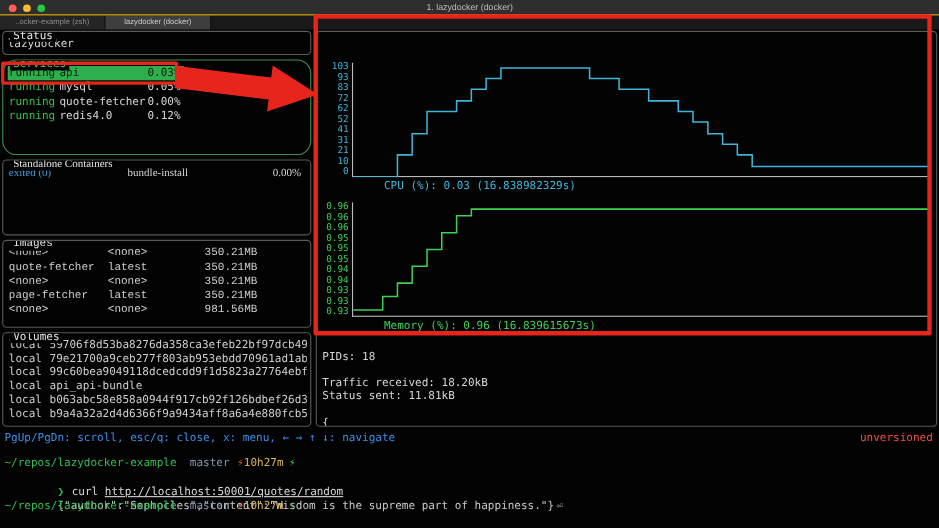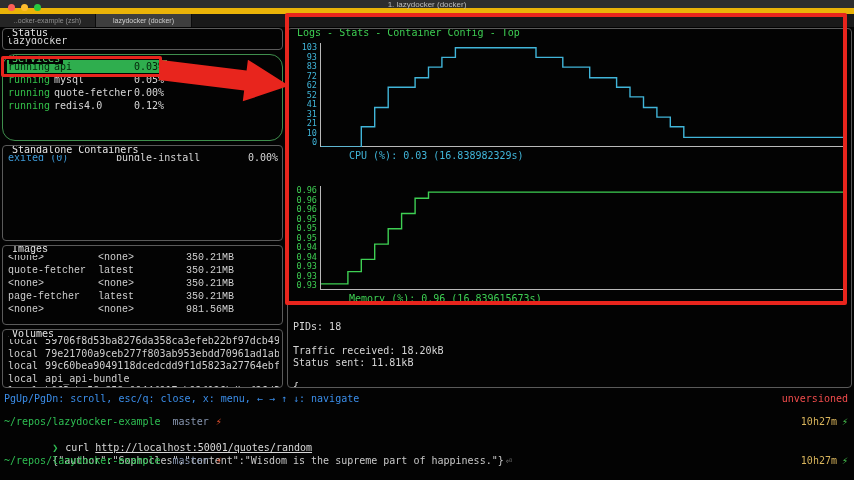--- a/index.html
+++ b/index.html
@@ -1,21 +1,21 @@
 <!DOCTYPE html>
 <html><head>
 <meta charset="utf-8">
 <style>
   * { margin:0; padding:0; box-sizing:border-box; }
   html,body { width:854px; height:480px; background:#000; overflow:hidden; }
   body { font-family:"DejaVu Sans Mono", monospace; }
   .window { position:relative; width:854px; height:480px; background:#040404; overflow:hidden; }
 
   
-  .titlebar { height:14px; background:#2e2e2e; border-bottom:6px solid #eab308;
+  .titlebar { height:14px; background:#2e2e2e; border-bottom:1px solid #eab308;
               display:flex; align-items:center; justify-content:center; position:relative; }
   .lights { position:absolute; left:8px; top:4px; display:flex; gap:6px; }
   .light { width:7px; height:7px; border-radius:50%; display:inline-block; }
   .light.red{ background:#ff5f57; } .light.yellow{ background:#febc2e; } .light.green{ background:#28c840; }
   .title-text { font:8px "Liberation Sans", sans-serif; color:#bdbdbd; }
 
   
   .tabbar { height:13px; background:#191919; display:flex; }
   .tab { width:96px; display:flex; align-items:center; justify-content:center;
          font:7px "Liberation Sans", sans-serif; color:#8e8e8e; background:#252525; border-right:1px solid #0c0c0c; }
@@ -27,21 +27,21 @@
   .ldui { display:flex; height:365px; }
 
   
   .left-col { width:285px; display:flex; flex-direction:column; padding:1px 0 0 1px; }
   .panel { position:relative; border:1px solid #5a5a5a; border-radius:4px;
            margin:0 2px 4px 1px; padding:5px 3px 2px 4px; overflow:hidden; }
   .panel-title { position:absolute; top:-1px; left:6px; background:#030303; padding:0 3px;
                  color:#e6e6e6; line-height:10px; font-size:10px; }
   .panel.focused { border-color:#3f8f4d; }
   .panel.focused > .panel-title { color:#52d06a; }
-  .p-status{ height:22px; } .p-services{ height:87px;border-radius:13px; } .p-standalone{ height:96px; }
+  .p-status{ height:22px; } .p-services{ height:87px;border-radius:13px; } .p-standalone{ height:69px;font-family:Liberation Serif, serif; }
   .p-images{ height:80px;font-family:Liberation Mono, monospace; } .p-volumes{ flex:1; }
   .panel .line { height:13px; line-height:13px; white-space:pre; }
 
   .svc-row { display:flex; height:13px; line-height:13px; padding-left:1px; width:160px; }
   .svc-state { width:46px; color:#34c04a; }
   .svc-name  { width:80px; color:#d6d6d6; }
   .svc-cpu   { color:#d6d6d6; }
   .svc-row.selected { background:#2fae4e; }
   .svc-row.selected span { color:#04240a; }
 
@@ -55,41 +55,41 @@
 
   .vol-row { height:12.5px; line-height:12.5px; white-space:nowrap; overflow:hidden; color:#cfcfcf; padding-left:1px; }
   .vol-driver { margin-right:7px; }
 
   
   .main-panel { flex:1; position:relative; border:1px solid #5a5a5a; border-radius:4px;
                 margin:1px 2px 4px 2px; padding:12px 2px 2px 5px; overflow:hidden; }
   .main-tabs { position:absolute; top:-1px; left:6px; background:#030303; padding:0 3px;
                color:#3ecf53; line-height:10px; font-size:10px; white-space:pre; }
 
-  .chart { display:flex; margin-top:2px; }
+  .chart { display:flex; margin-top:16px; }
   .ylabels { width:27px; display:flex; flex-direction:column; justify-content:space-between;
              text-align:right; font-size:8.5px; line-height:8.5px; padding-right:3px; height:104px; }
   .plot { height:104px; border-left:1px solid #b9b9b9; border-bottom:1px solid #b9b9b9; }
   .chart-label { height:13px; line-height:13px; padding-left:56px; margin-top:2px; white-space:pre; }
   .chart-label.cpu { color:#41b5d9; }
   .chart-label.mem { color:#3ecf53; margin-bottom:2px; }
-  .m-chart { margin-top:24px; }
+  .m-chart { margin-top:8px; }
   .stats-block { margin-top:16px; }
   .stat-line { height:12px; line-height:12px; white-space:pre; color:#d6d6d6; }
 
   
   .keybar { height:13px; line-height:13px; display:flex; justify-content:space-between;
             padding:0 6px 0 4px; white-space:pre; }
   .keybar .hints { color:#3b8eea; }
   .keybar .unversioned { color:#f14c4c; }
 
   
   .shell { padding:10px 6px 0 4px; }
   .sh-line { height:13px; line-height:13px; white-space:pre; }
-  .prompt-row { display:flex; justify-content:space-between; }
+  .prompt-row { display:flex; }
   .p-path { color:#2fbf53; }
   .p-branch { color:#8796b0; margin-left:12px; }
   .p-flag { color:#e0502e; margin-left:7px; }
   .p-dur { color:#d8b45c; }
   .p-icon { color:#46c04e; margin-left:5px; }
   .p-char { color:#2fbf53; }
   .cmd-text { color:#d8d8d8; margin-left:7px; }
   .cmd-url { color:#d8d8d8; text-decoration:underline; margin-left:6px; }
   .out-text { color:#c8c8c8; }
   .return-mark { color:#9a9a9a; margin-left:2px; }
@@ -200,21 +200,20 @@
           <div class="vol-row"><span class="vol-driver">local</span><span>59706f8d53ba8276da358ca3efeb22bf97dcb49a4a4c5f7fec</span></div>
           <div class="vol-row"><span class="vol-driver">local</span><span>79e21700a9ceb277f803ab953ebdd70961ad1ab9a0ae403ab5</span></div>
           <div class="vol-row"><span class="vol-driver">local</span><span>99c60bea9049118dcedcdd9f1d5823a27764ebf36fe8a4942d</span></div>
           <div class="vol-row"><span class="vol-driver">local</span><span>api_api-bundle</span></div>
           <div class="vol-row"><span class="vol-driver">local</span><span>b063abc58e858a0944f917cb92f126bdbef26d30060067d527</span></div>
           <div class="vol-row"><span class="vol-driver">local</span><span>b9a4a32a2d4d6366f9a9434aff8a6a4e880fcb5f05351b4a8d</span></div>
         </div>
       </div>
 
       <div class="main-panel">
-        <span class="main-tabs">Logs - Stats - Container Config - Top</span>
 
         <div class="chart">
             <div class="ylabels" style="color: rgb(65, 181, 217);">
               <span>103</span>
               <span>93</span>
               <span>83</span>
               <span>72</span>
               <span>62</span>
               <span>52</span>
               <span>41</span>

